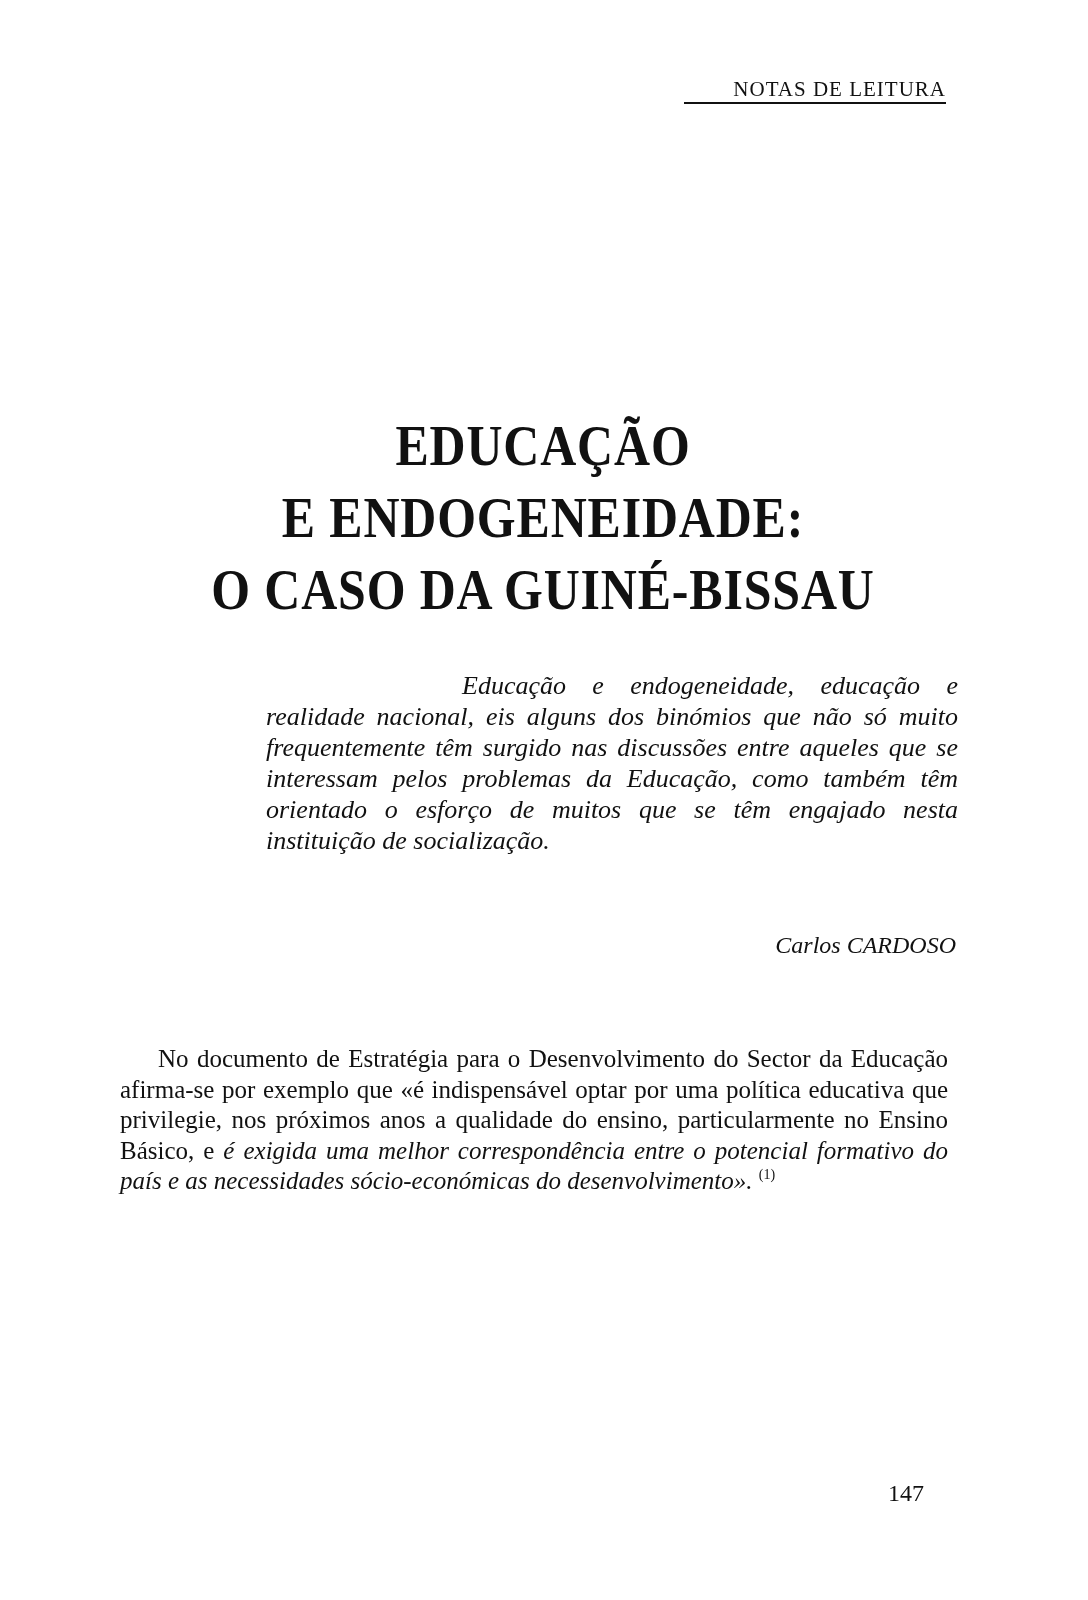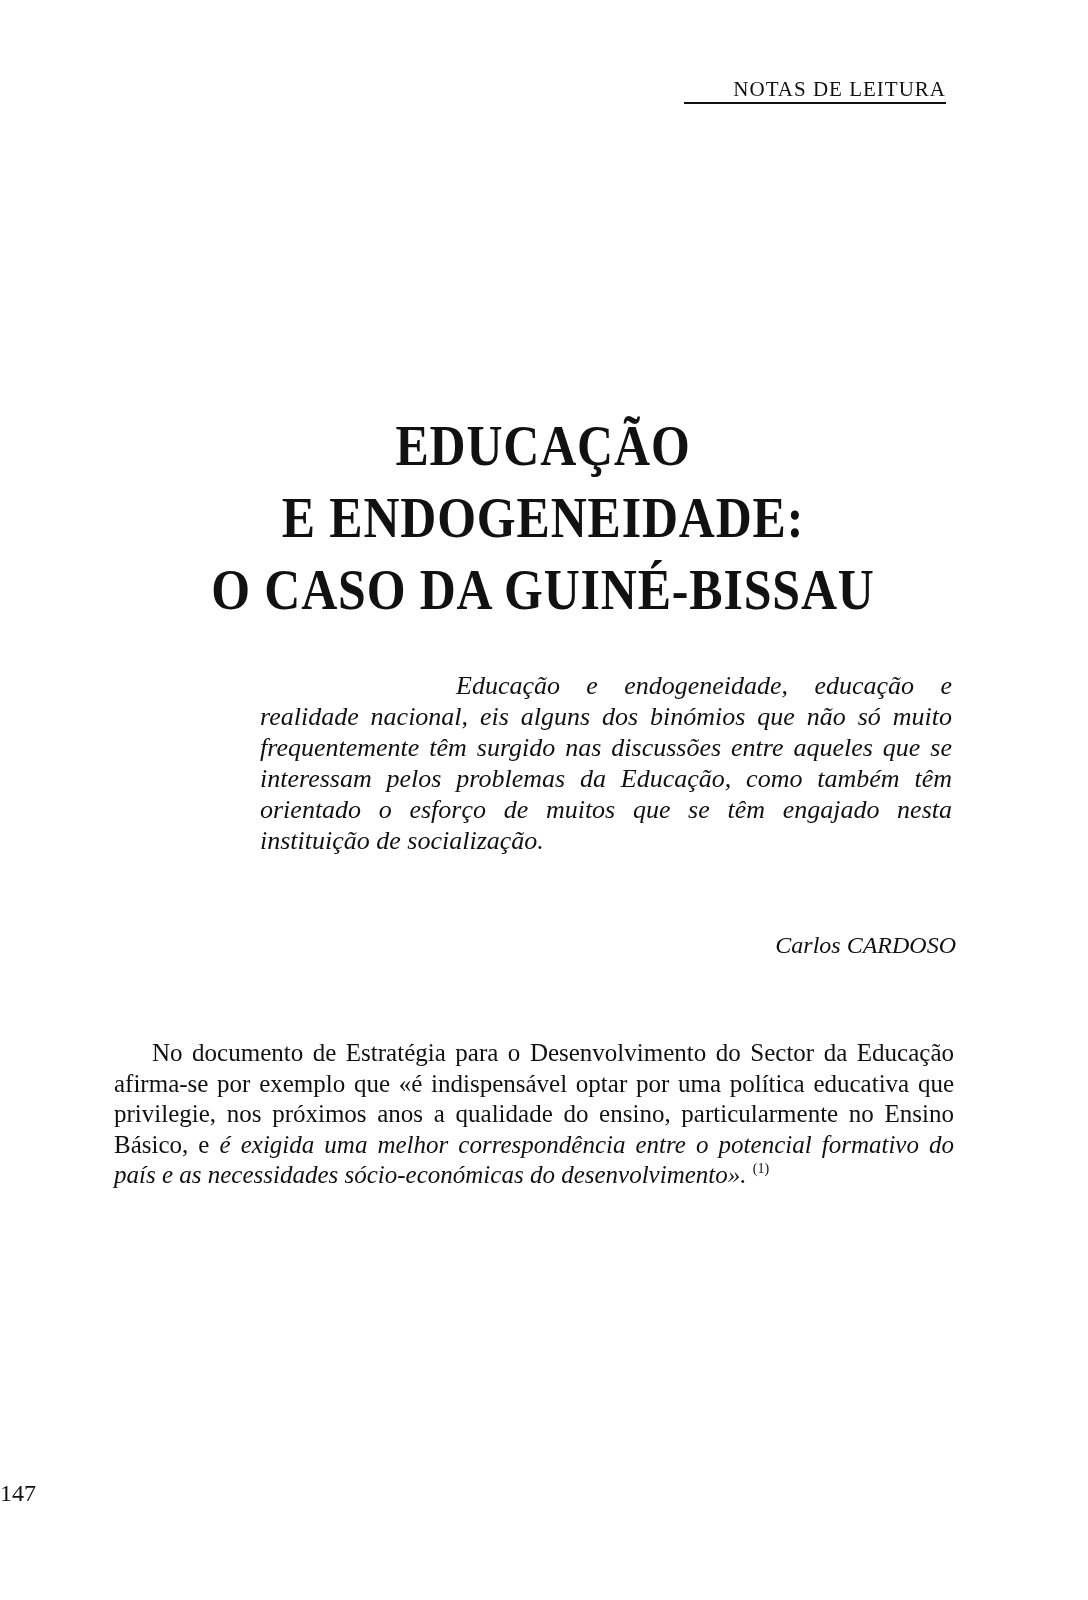--- a/index.html
+++ b/index.html
@@ -12,39 +12,39 @@
     font-size: 21px; letter-spacing: 1px; text-align: right;
     border-bottom: 2px solid #111; line-height: 26px;
   }
   .title {
     position: absolute; left: 100px; top: 410px; width: 886px;
     text-align: center; font-weight: bold; font-size: 58px; line-height: 72px;
     letter-spacing: 1px; transform: scaleX(0.86); transform-origin: center top;
   }
   .title div { white-space: nowrap; }
   .epigraph {
-    position: absolute; left: 260px; top: 670px; width: 692px;
+    position: absolute; left: 266px; top: 670px; width: 692px;
     font-style: italic; font-size: 26px; line-height: 31px;
     text-align: justify; text-align-last: left;
   }
   .epigraph .indent { display: inline-block; width: 196px; }
   .epigraph-author {
     position: absolute; right: 132px; top: 930px;
     font-style: italic; font-size: 24px; line-height: 31px;
   }
   .body {
     position: absolute; left: 110px; top: 1034px; width: 848px;
     font-size: 25px; line-height: 30.5px; text-align: justify;
   }
-  .body p { margin: 4px; text-indent: 38px; }
+  .body p { margin: 10px; text-indent: 38px; }
   .body .it { font-style: italic; }
   .body sup { font-size: 14px; vertical-align: 10px; line-height: 0; }
   .page-number {
     position: absolute; left: 0; width: 924px; top: 1480px;
-    text-align: left; font-size: 24px;
+    text-align: right; font-size: 24px;
   }
 </style>
 </head>
 <body>
 
 <div class="running-head">NOTAS DE LEITURA</div>
 
 <div class="title">
   <div>EDUCAÇÃO</div>
   <div>E ENDOGENEIDADE:</div>

